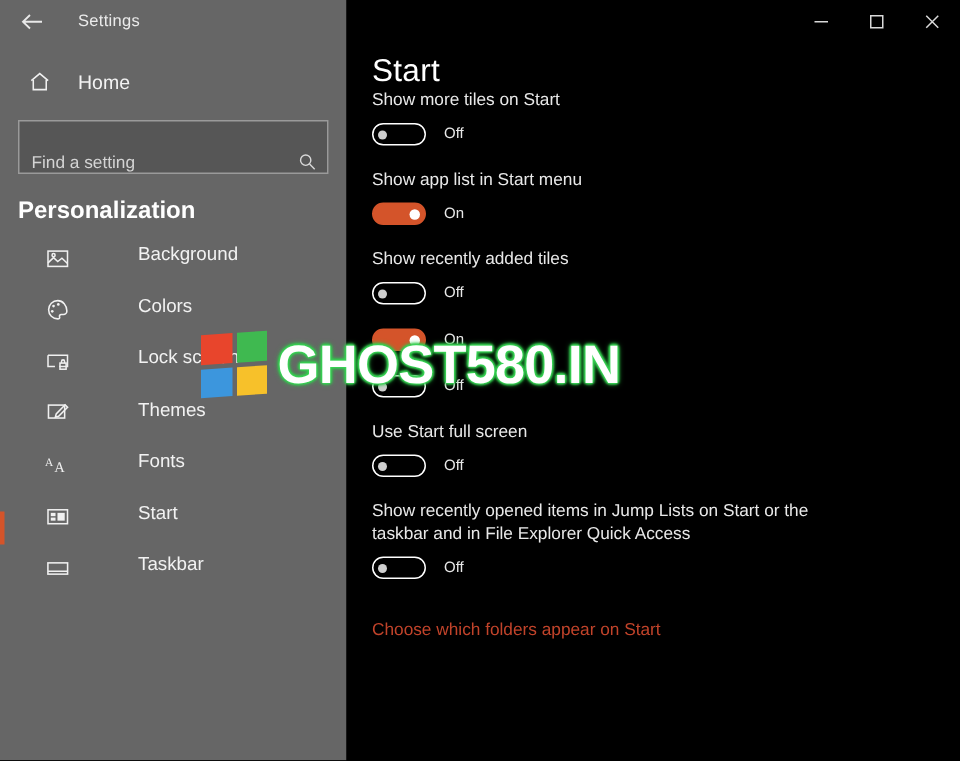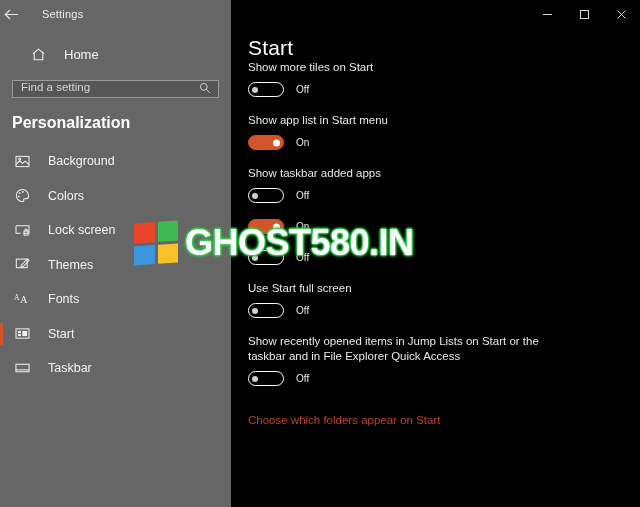--- a/index.html
+++ b/index.html
@@ -24,63 +24,64 @@
     left: 0; top: 0;
     width: 231px;
     height: 507px;
     background: #666666;
     box-sizing: border-box;
   }
   .titlebar-left {
     height: 28px;
     display: flex;
     align-items: center;
+    padding-left: 10px;
   }
   .back-arrow {
     width: 22px;
     height: 22px;
     display: flex;
     align-items: center;
     justify-content: center;
     color: #e9e9e9;
   }
   .app-title {
     margin-left: 20px;
     font-size: 11px;
     color: #ebebeb;
     letter-spacing: .2px;
   }
   .home-row {
     display: flex;
     align-items: center;
     height: 30px;
     margin-top: 11px;
-    padding-left: 28px;
+    padding-left: 16px;
   }
   .home-icon {
     width: 20px;
     height: 20px;
     display: flex;
     align-items: center;
     justify-content: center;
     color: #f0f0f0;
   }
   .home-label {
     margin-left: 16px;
     font-size: 13px;
     color: #f3f3f3;
   }
   .search-wrap {
     margin: 11px 12px 0 12px;
-    height: 18px;
+    height: 36px;
     background: #565656;
     border: 1px solid #9a9a9a;
     box-sizing: border-box;
     display: flex;
-    align-items: flex-start;
+    align-items: flex-end;
     padding: 0 6px 0 8px;
   }
   .search-input {
     flex: 1;
     background: transparent;
     border: none;
     outline: none;
     color: #d8d8d8;
     font-size: 11.5px;
     font-family: "Liberation Sans", sans-serif;
@@ -100,24 +101,25 @@
     font-size: 16px;
     font-weight: bold;
     color: #ffffff;
   }
   .nav-list {
     margin-top: 12px;
   }
   .nav-item {
     position: relative;
     display: flex;
-    align-items: center;
+    align-items: flex-start;
     height: 34.5px;
-    padding-left: 12px;
+    padding-left: 28px;
     box-sizing: border-box;
+    gap: 28px;
   }
   .nav-item .accent-bar {
     position: absolute;
     left: 0;
     top: 6px;
     bottom: 6px;
     width: 3px;
     background: transparent;
   }
   .nav-item.selected .accent-bar {
@@ -436,21 +438,21 @@
         <div class="setting-label">Show app list in Start menu</div>
         <div class="toggle-row">
           <div class="toggle on">
               <span class="knob"></span>
             </div>
           <div class="toggle-state">On</div>
         </div>
       </div>
 
       <div class="setting">
-        <div class="setting-label">Show taskbar added apps</div>
+        <div class="setting-label">Show recently added tiles</div>
         <div class="toggle-row">
           <div class="toggle off">
               <span class="knob"></span>
             </div>
           <div class="toggle-state">Off</div>
         </div>
       </div>
 
       <div class="setting">
         <div class="toggle-row">

